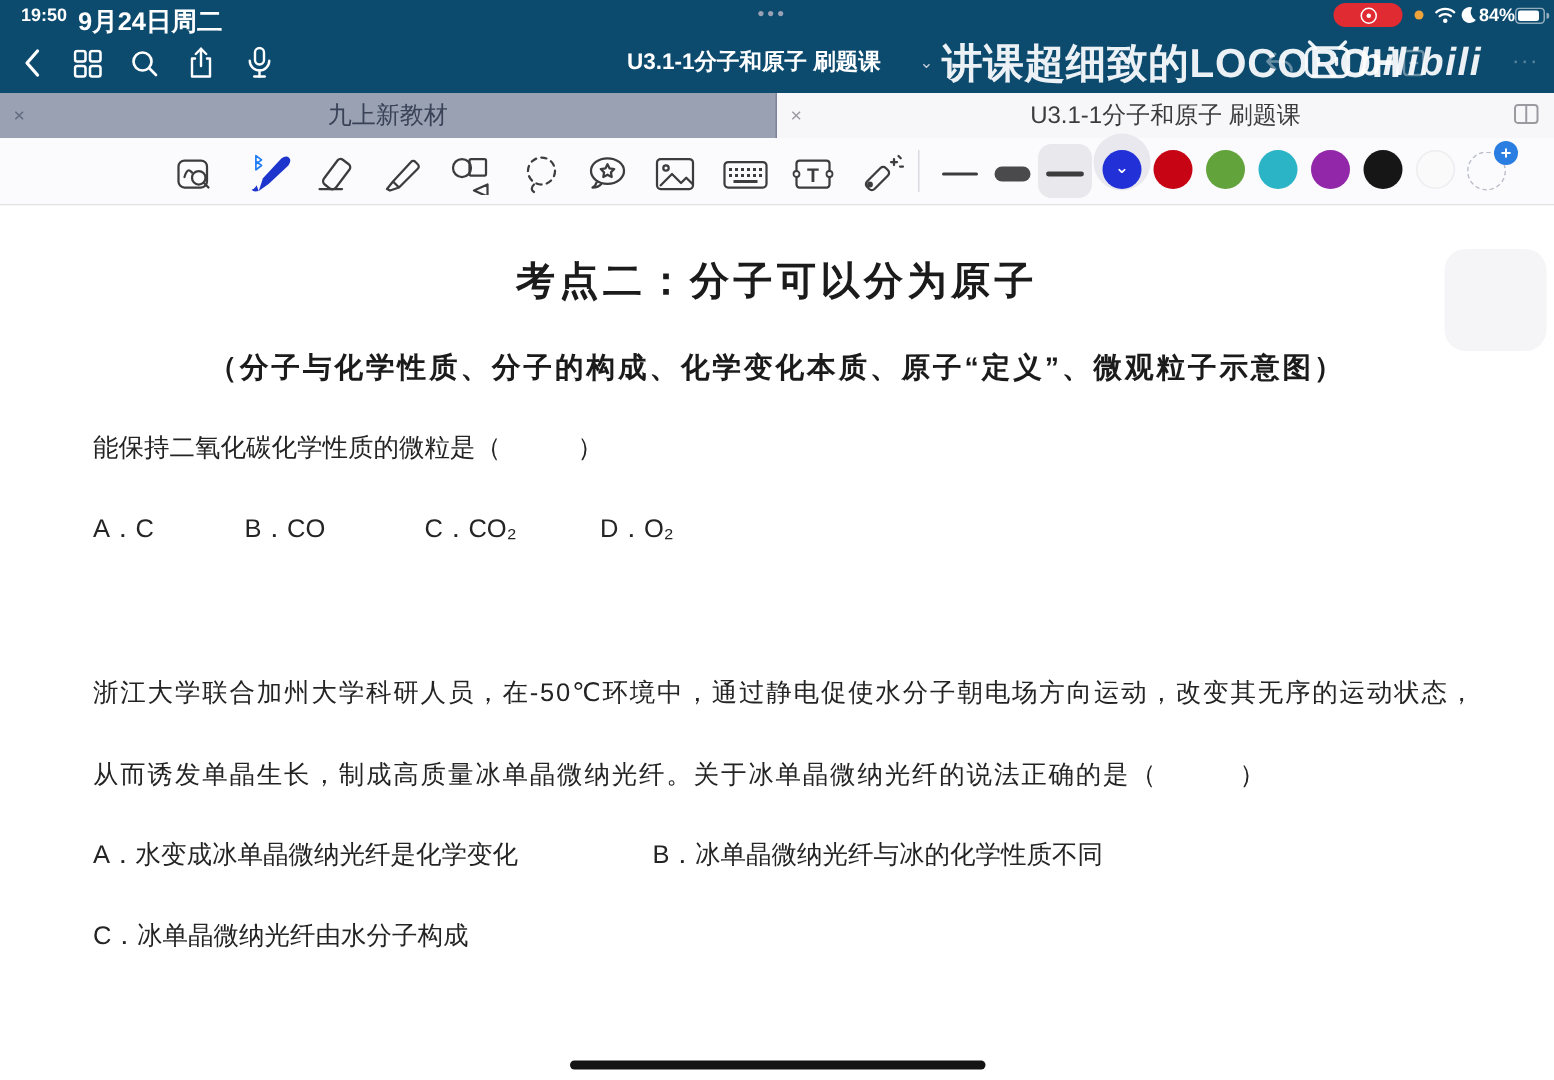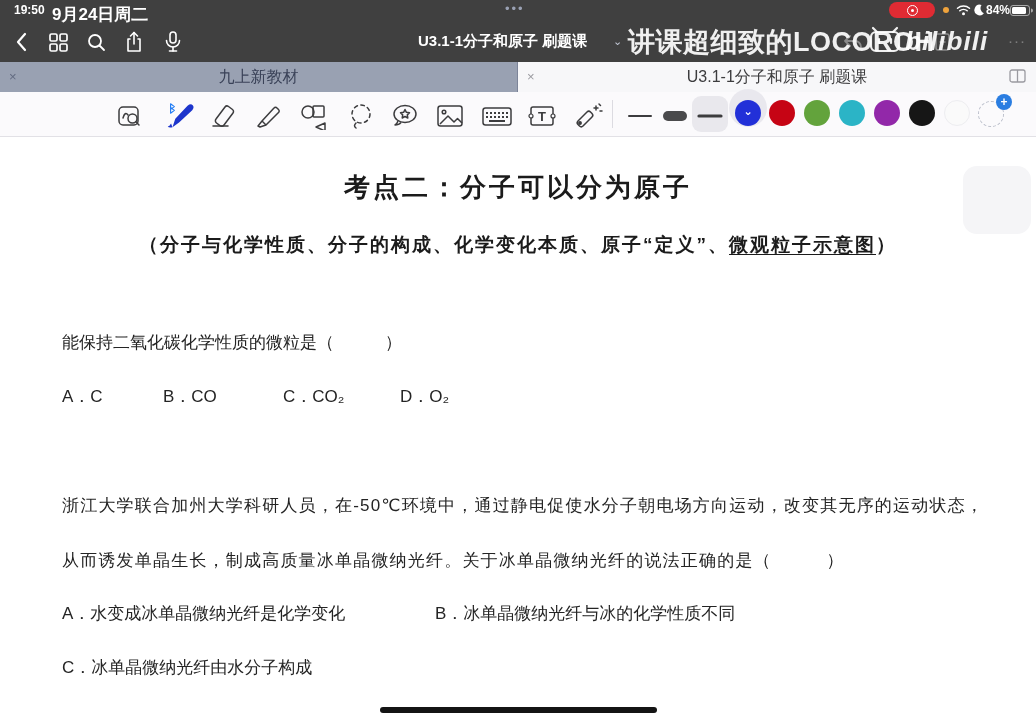--- a/index.html
+++ b/index.html
@@ -1,20 +1,20 @@
 <!DOCTYPE html>
 <html><head>
 <meta charset="utf-8">
 <style>
   html,body{margin:0;padding:0;}
   body{width:1036px;height:720px;overflow:hidden;font-family:"Liberation Sans","DejaVu Sans",sans-serif;background:#fff;}
   .screen{position:relative;width:1036px;height:720px;}
 
   
-  .topbar{position:absolute;left:0;top:0;width:1036px;height:62px;background:#404040;}
+  .topbar{position:absolute;left:0;top:0;width:1036px;height:62px;background:#0c4a6e;}
   .status-row{position:absolute;left:0;top:0;width:100%;height:20px;}
   .time{position:absolute;left:14px;top:3px;color:#fff;font-size:12px;font-weight:bold;}
   .date{position:absolute;left:52px;top:3px;color:#fff;font-size:17px;font-weight:bold;}
   .cdots{position:absolute;left:505px;top:1px;color:#9aa1b4;font-size:13px;letter-spacing:2px;}
   .rec-pill{position:absolute;left:889px;top:2px;width:46px;height:16px;background:#e02b33;border-radius:9px;display:flex;align-items:center;justify-content:center;}
   .rec-core{width:9px;height:9px;border:1.6px solid #fff;border-radius:50%;display:flex;align-items:center;justify-content:center;}
   .rec-core i{width:3px;height:3px;background:#fff;border-radius:50%;}
   .mic-dot{position:absolute;left:943px;top:7px;width:6px;height:6px;background:#efa33c;border-radius:50%;}
   .pct{position:absolute;left:986px;top:3px;color:#fff;font-size:12px;font-weight:bold;}
   .sicon{position:absolute;top:4px;}
@@ -52,22 +52,22 @@
   .dot-halo{position:absolute;left:729px;top:-3px;width:38px;height:38px;border-radius:50%;background:#e9e8ee;}
   .dot-chev{position:absolute;width:100%;text-align:center;top:5px;color:#fff;font-size:11px;font-weight:bold;}
   .addcol{position:absolute;left:978px;top:9px;width:24px;height:24px;border:1.6px dashed #b9bdc9;border-radius:50%;}
   .addbadge{position:absolute;left:996px;top:2px;width:16px;height:16px;background:#2a7de1;border-radius:50%;color:#fff;font-size:12px;line-height:16px;text-align:center;font-weight:bold;}
 
   
   .canvas{position:absolute;left:0;top:137px;width:1036px;height:583px;background:#fff;}
   .scrollhint{position:absolute;left:963px;top:29px;width:68px;height:68px;background:#f5f5f7;border-radius:14px;}
   .doc-title{position:absolute;left:0;top:33px;width:100%;text-align:center;font-size:26px;font-weight:bold;color:#1b1b1b;letter-spacing:3px;white-space:nowrap;}
   .doc-sub{position:absolute;left:0;top:95px;width:100%;text-align:center;font-size:19px;font-weight:bold;color:#1b1b1b;letter-spacing:2px;white-space:nowrap;}
-  .u{text-decoration:underline;text-underline-offset:3px;}
-  .q{position:absolute;font-size:17px;color:#242424;white-space:nowrap;margin-top:44px;}
+  .u{text-underline-offset:3px;}
+  .q{position:absolute;font-size:17px;color:#242424;white-space:nowrap;}
   .ls{letter-spacing:1.2px;}
   .drawn-line{position:absolute;left:380px;top:570px;width:277px;height:6px;background:#141414;border-radius:3px;}
 
   svg{display:block;}
 </style>
 </head>
 <body>
 
 <div class="screen">
 

